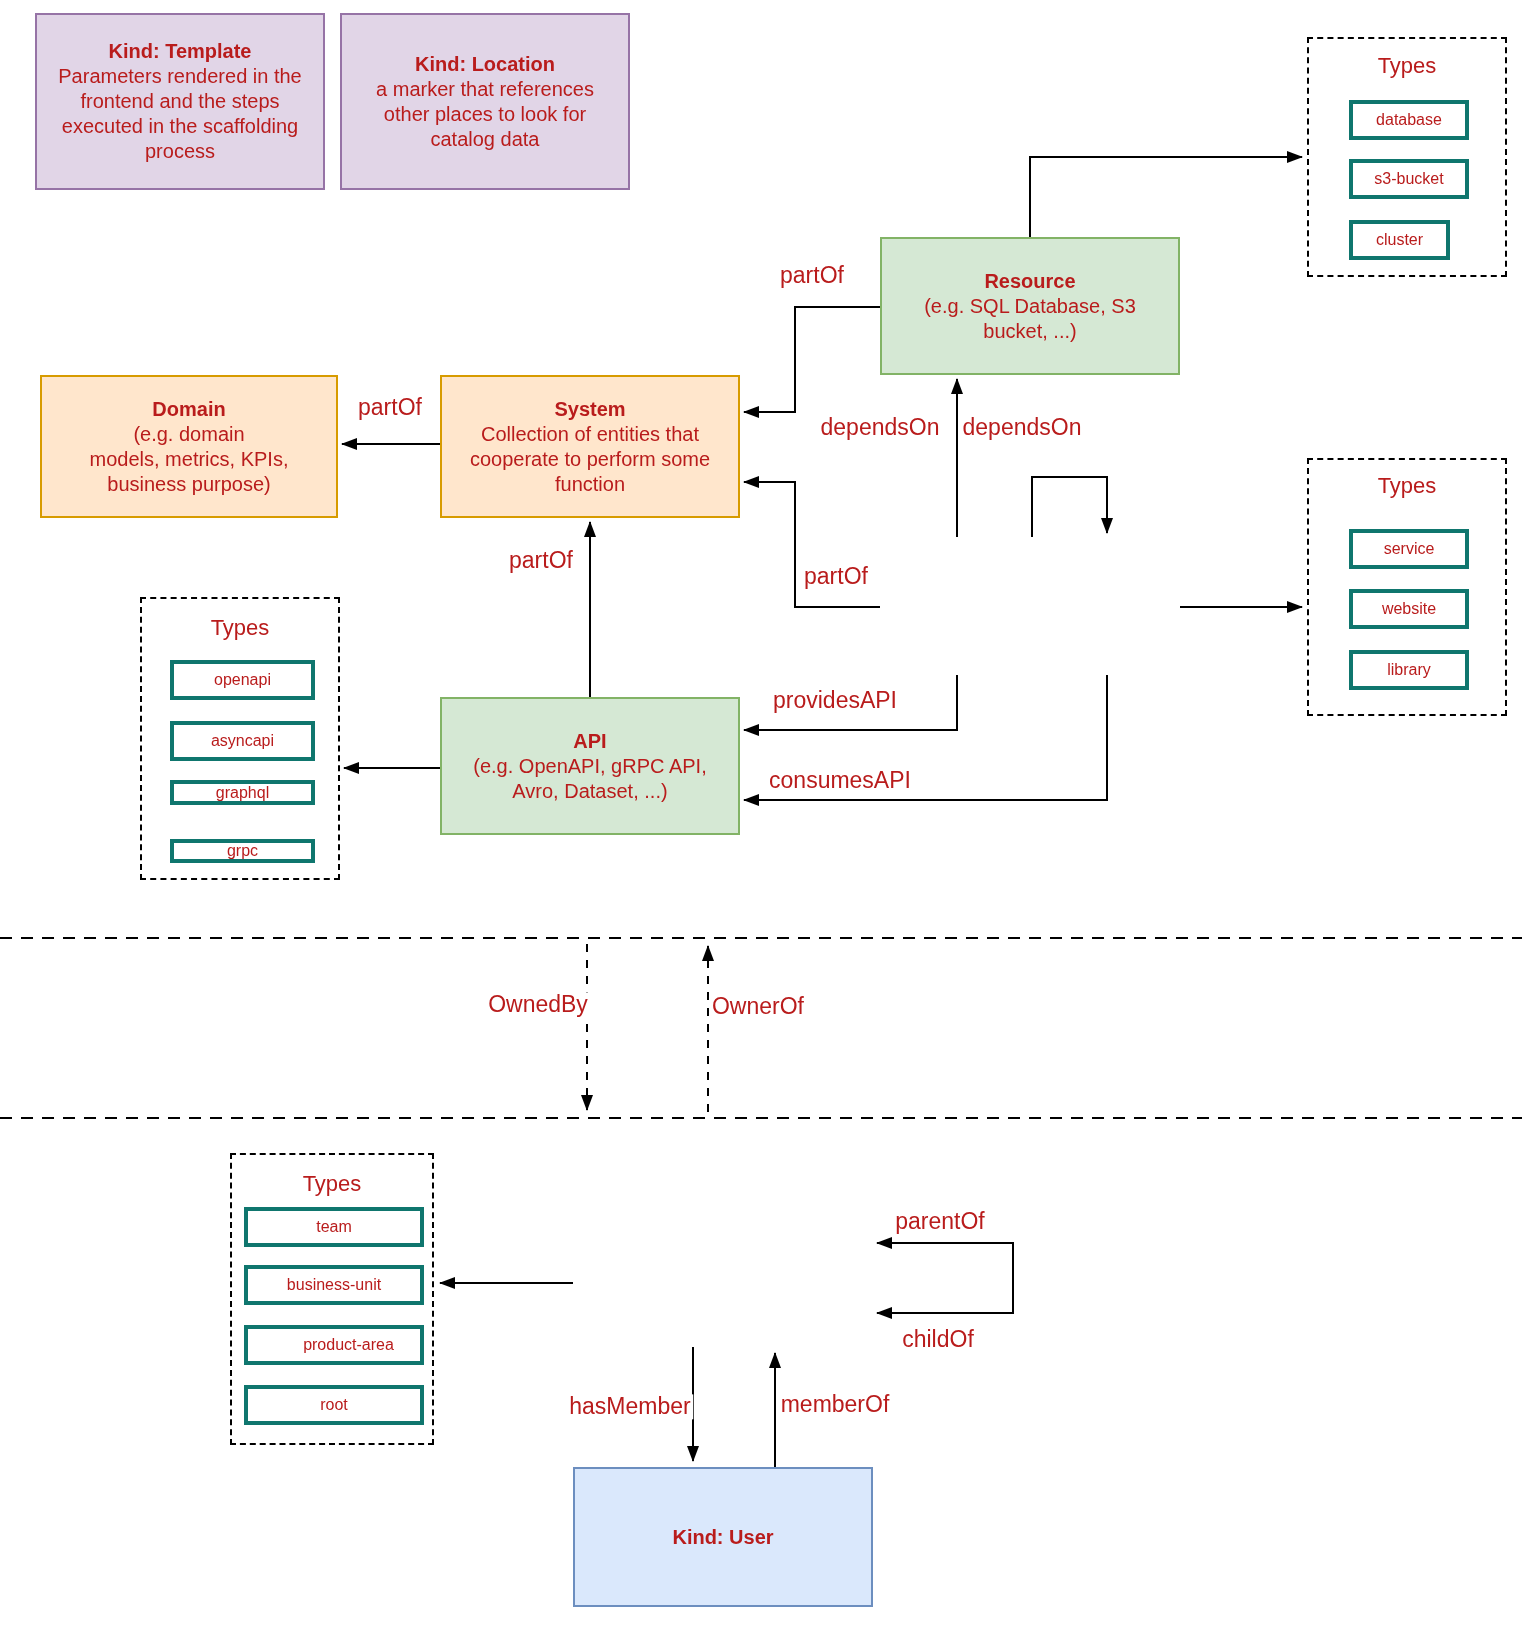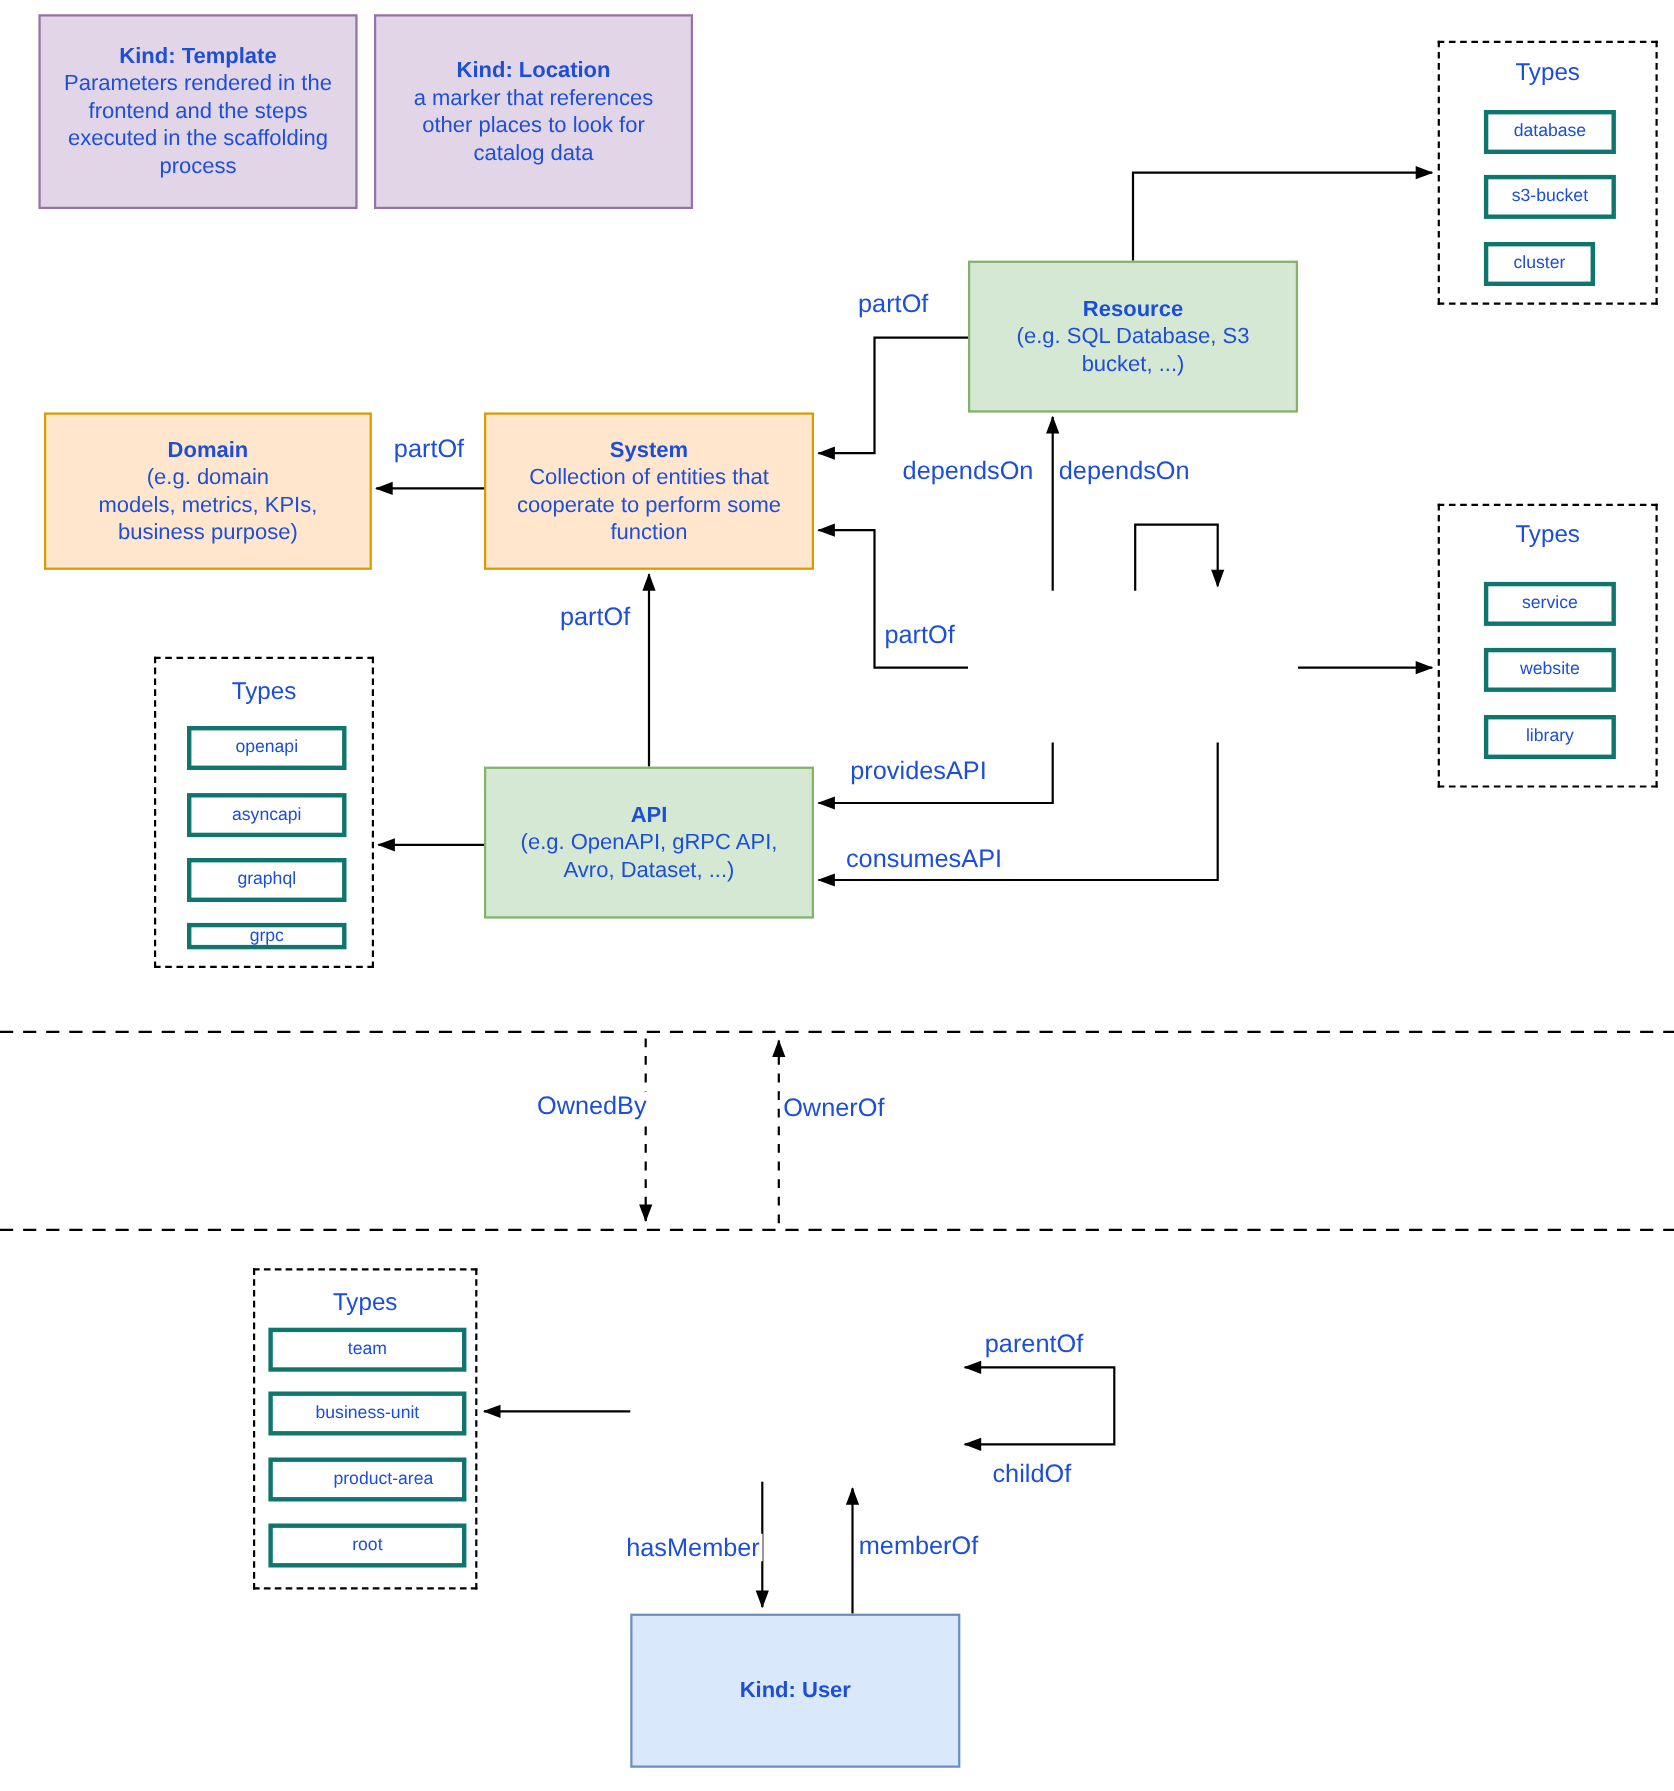--- a/index.html
+++ b/index.html
@@ -1,18 +1,18 @@
 <!DOCTYPE html>
 <html><head>
 <meta charset="utf-8">
 <style>
   html,body{margin:0;padding:0;background:#fff;}
   .canvas{
     position:relative;width:1522px;height:1628px;background:#fff;
-    font-family:"Liberation Sans","DejaVu Sans",sans-serif;color:#1d4ed8;overflow:hidden;
+    font-family:"Liberation Sans","DejaVu Sans",sans-serif;color:#b91c1c;overflow:hidden;
   }
   svg.edges{position:absolute;left:0;top:0;width:1522px;height:1628px;pointer-events:none;}
   .box{
     position:absolute;display:flex;flex-direction:column;align-items:center;justify-content:center;
     text-align:center;box-sizing:border-box;padding:6px 10px;
   }
   .box .title{font-weight:bold;font-size:20px;line-height:1.25;}
   .box .body{font-size:20px;line-height:1.25;white-space:pre-line;}
   .purple{background:#E1D5E7;border:2px solid #9673A6;}
   .orange{background:#FFE6CC;border:2px solid #D79B00;}
@@ -113,21 +113,21 @@
     <div class="header" style="padding-top:13px;">Types</div>
     <div class="type-item" style="left:40px;top:69px;width:120px;height:40px;">service</div>
     <div class="type-item" style="left:40px;top:129px;width:120px;height:40px;">website</div>
     <div class="type-item" style="left:40px;top:190px;width:120px;height:40px;">library</div>
   </div>
 
   <div class="panel" style="left:140px;top:597px;width:200px;height:283px;">
     <div class="header" style="padding-top:16px;">Types</div>
     <div class="type-item" style="left:28px;top:61px;width:145px;height:40px;">openapi</div>
     <div class="type-item" style="left:28px;top:122px;width:145px;height:40px;">asyncapi</div>
-    <div class="type-item" style="left:28px;top:181px;width:145px;height:40px;">graphql</div>
+    <div class="type-item" style="left:28px;top:181px;width:145px;height:25px;">graphql</div>
     <div class="type-item" style="left:28px;top:240px;width:145px;height:24px;">grpc</div>
   </div>
 
   <div class="panel" style="left:230px;top:1153px;width:204px;height:292px;">
     <div class="header" style="padding-top:16px;">Types</div>
     <div class="type-item" style="left:12px;top:52px;width:180px;height:40px;">team</div>
     <div class="type-item" style="left:12px;top:110px;width:180px;height:40px;">business-unit</div>
     <div class="type-item" style="left:12px;top:170px;width:180px;height:40px;padding-left:29px;">product-area</div>
     <div class="type-item" style="left:12px;top:230px;width:180px;height:40px;">root</div>
   </div>

